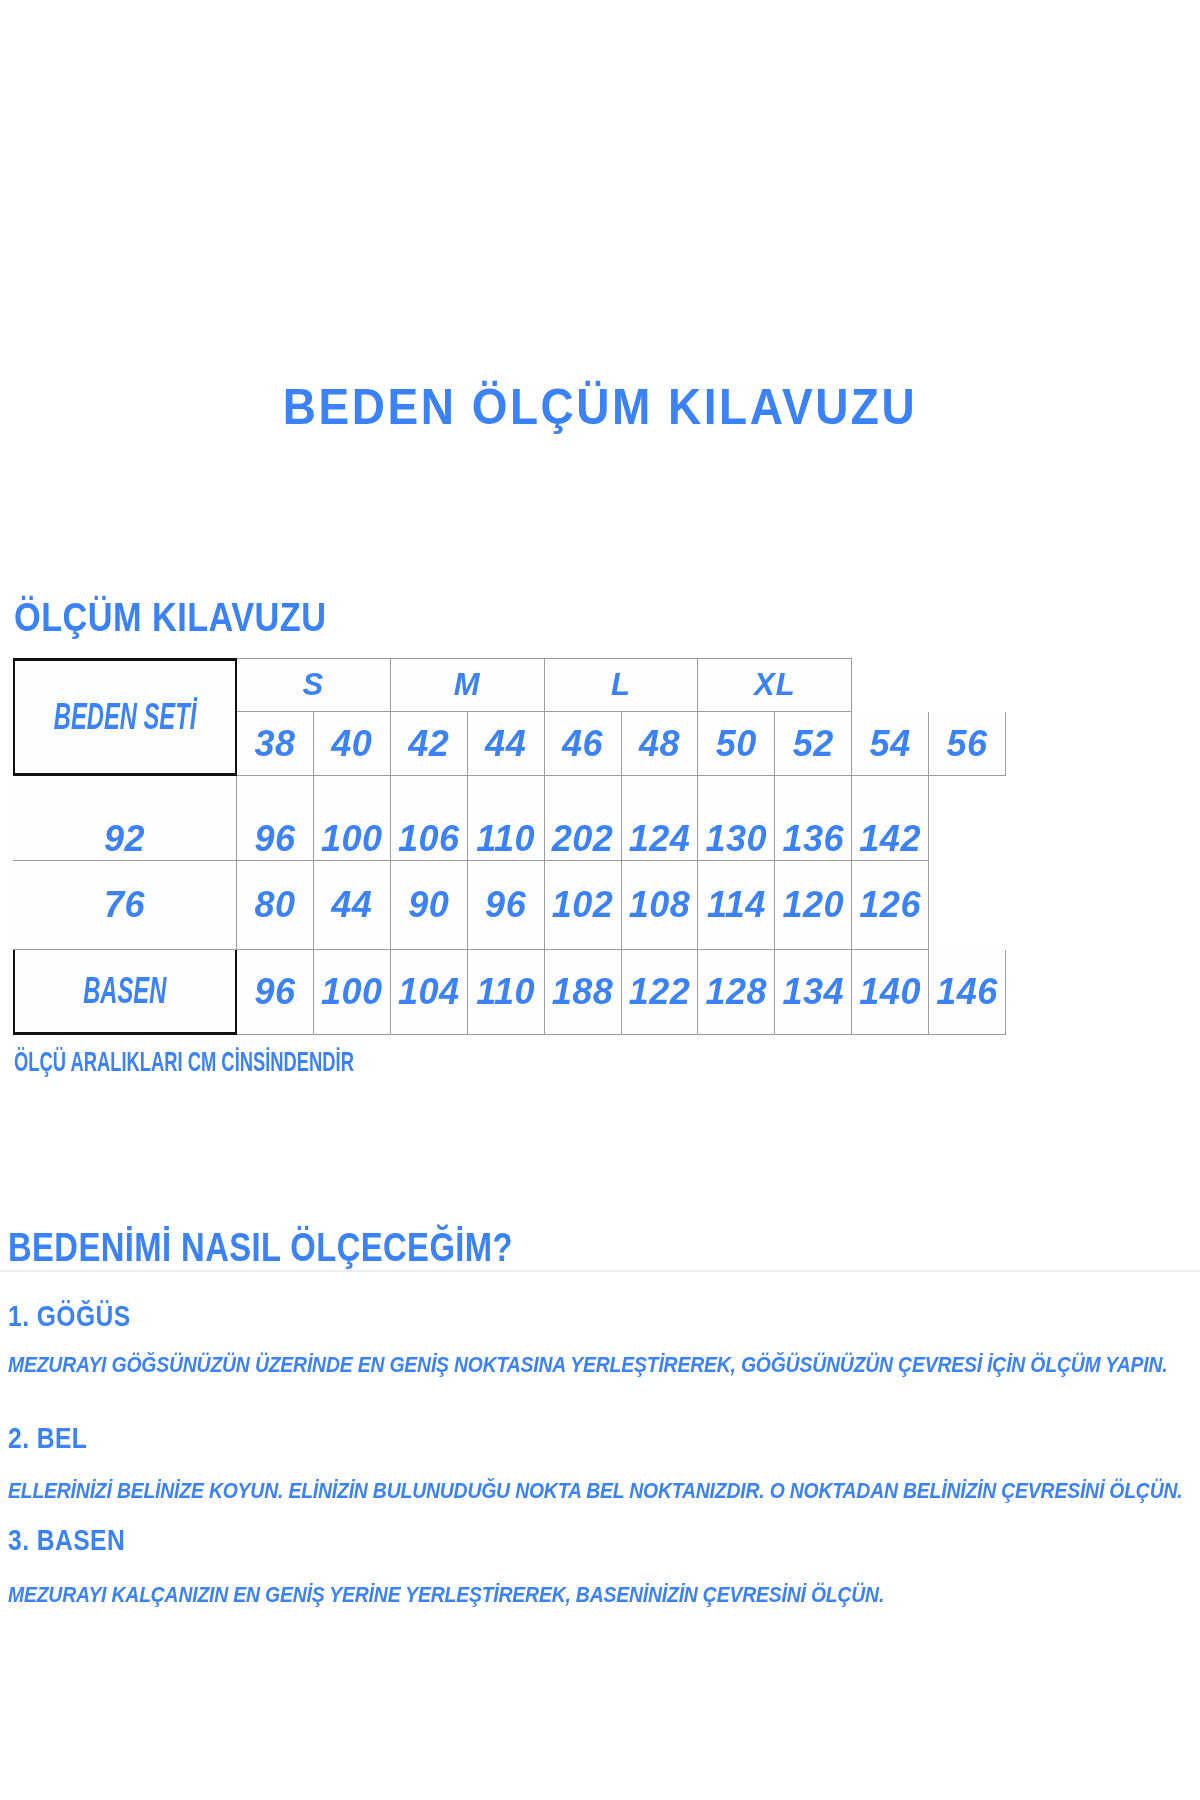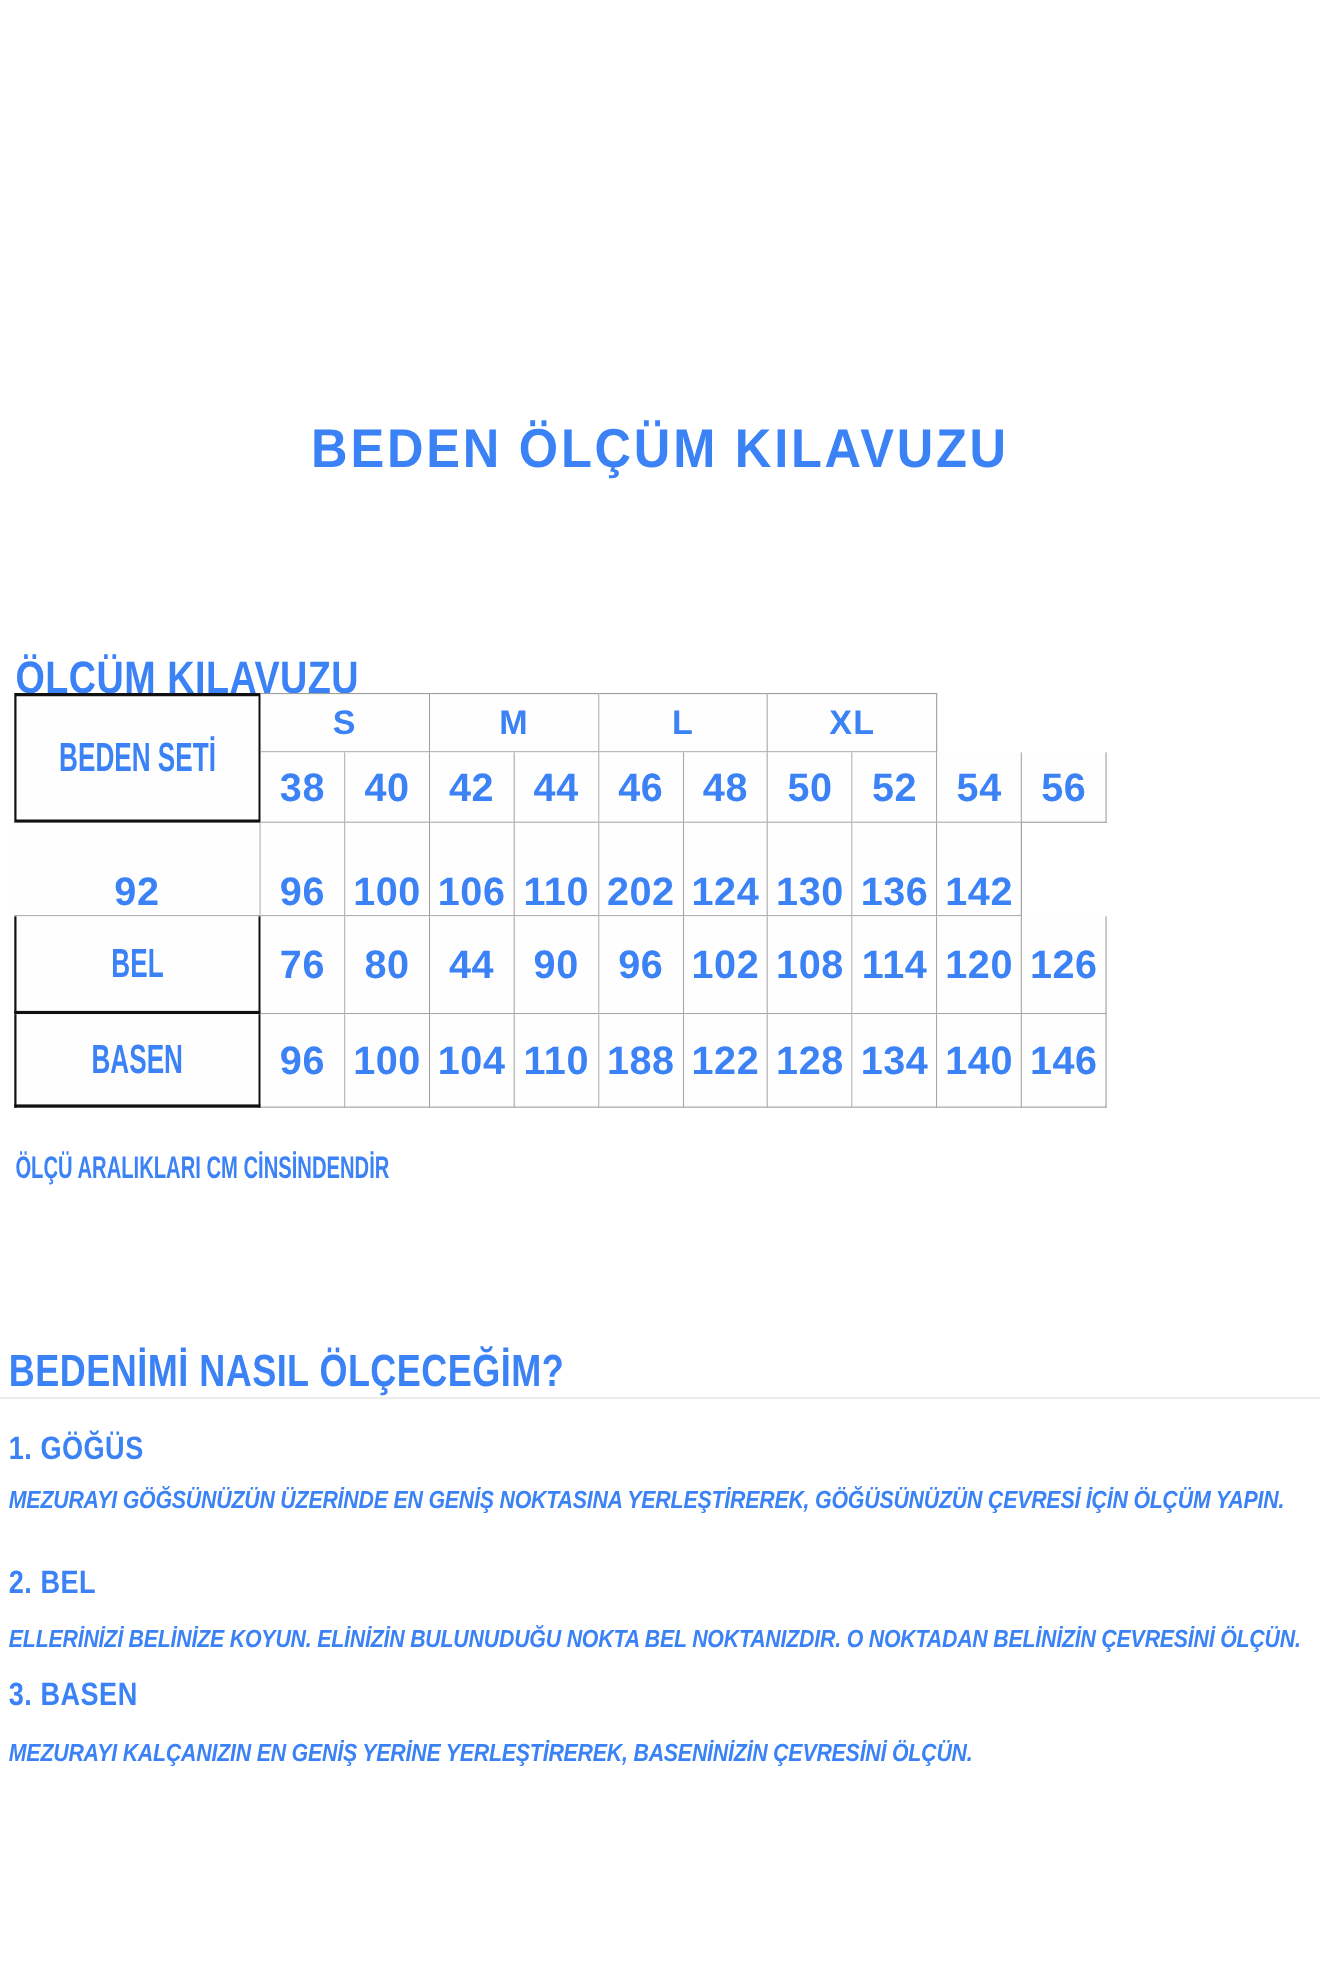--- a/index.html
+++ b/index.html
@@ -21,24 +21,25 @@
   
   .sec1-title {
     top:594px; left:14px;
     font-size:39px; font-weight:800; letter-spacing:0.5px;
     transform:scale(0.88,1.06); transform-origin:left top;
     white-space:nowrap;
   }
 
   
   .size-table {
-    top:630px; left:13px; width:993px; height:377px;
+    top:658px; left:13px; width:993px; height:377px;
     display:grid;
     grid-template-columns:224px repeat(10, 1fr);
     grid-template-rows:54px 64px 85px 89px 85px;
+    font-style:italic;
   }
   .cell {
     display:flex; align-items:center; justify-content:center;
     background:#fffefe;
     border-right:1px solid #9d9d9d;
     border-bottom:1px solid #9d9d9d;
     overflow:hidden;
   }
   .g-group { grid-row:1; grid-column:span 2; border-top:1px solid #9d9d9d; }
   .g-size  { grid-row:2; }
@@ -178,23 +179,20 @@
     <div class="cell g-r1">
         <span class="num">130</span>
       </div>
     <div class="cell g-r1">
         <span class="num">136</span>
       </div>
     <div class="cell g-r1">
         <span class="num">142</span>
       </div>
 
-    <div class="hcell g-r2">
-      <span class="row-label-text">BEL</span>
-    </div>
     <div class="cell g-r2">
         <span class="num">76</span>
       </div>
     <div class="cell g-r2">
         <span class="num">80</span>
       </div>
     <div class="cell g-r2">
         <span class="num">44</span>
       </div>
     <div class="cell g-r2">

